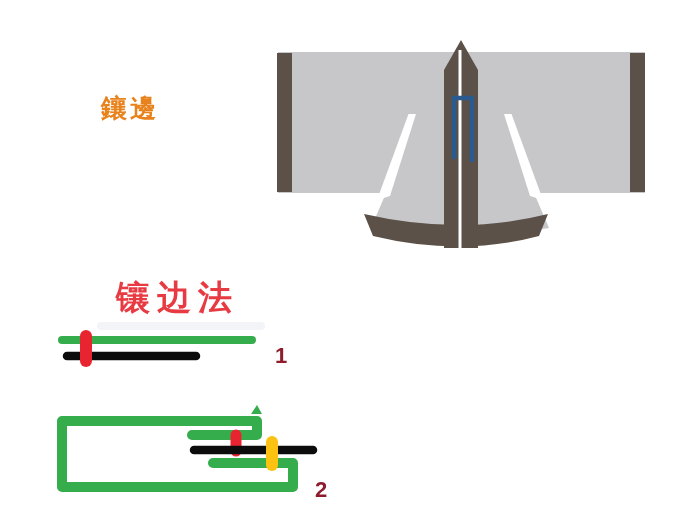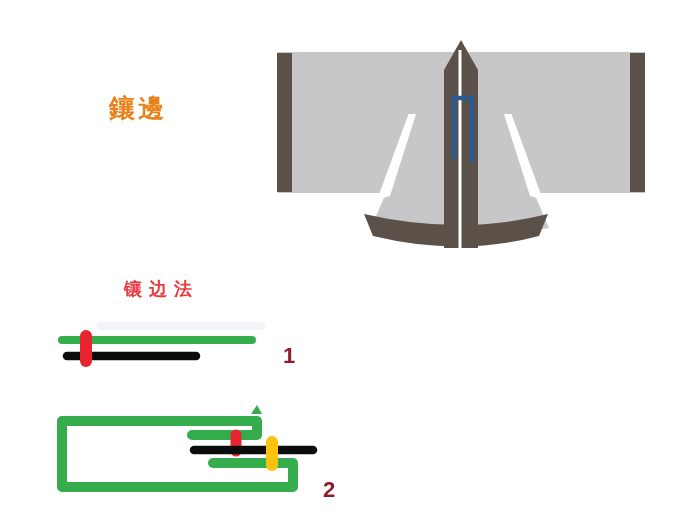--- a/index.html
+++ b/index.html
@@ -19,38 +19,36 @@
     position: absolute;
     left: 0;
     top: 0;
     width: 700px;
     height: 525px;
   }
   .txt {
     position: absolute;
     white-space: nowrap;
     line-height: 1;
-    margin-left: 8px;
   }
   .garment-title {
     left: 101px;
     top: 95px;
     font-size: 26px;
     font-weight: bold;
     letter-spacing: 3px;
     color: #e8821c;
   }
   .method-title {
     left: 116px;
     top: 280px;
-    font-size: 18px;
+    font-size: 34px;
     font-weight: bold;
     letter-spacing: 7px;
     color: #e83a42;
-    font-family: Liberation Serif, serif;
   }
   .step-num {
     font-size: 22px;
     font-weight: bold;
     color: #8e1c2d;
   }
   .step-num.one { left: 275px; top: 345px; }
   .step-num.two { left: 315px; top: 479px; }
   .faint-divider {
     position: absolute;

